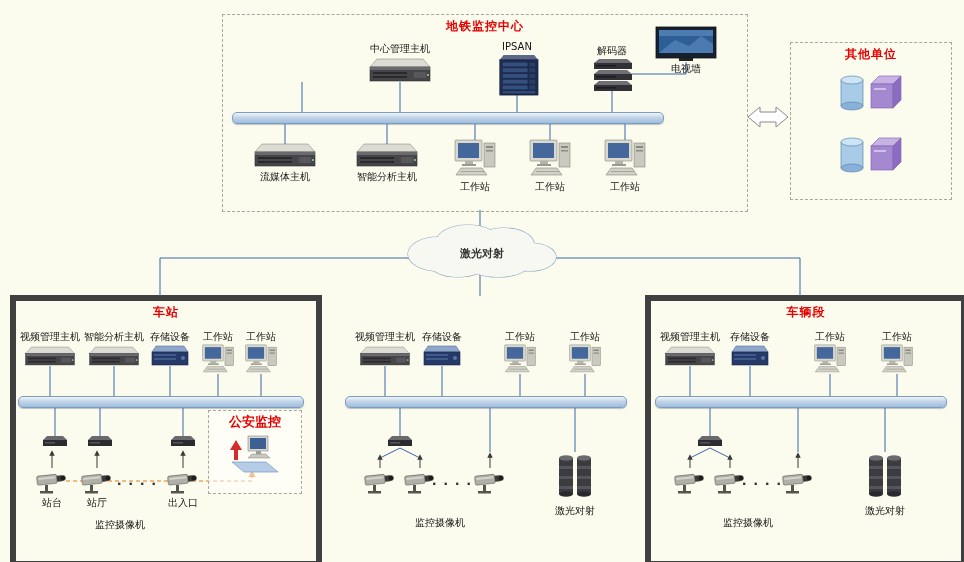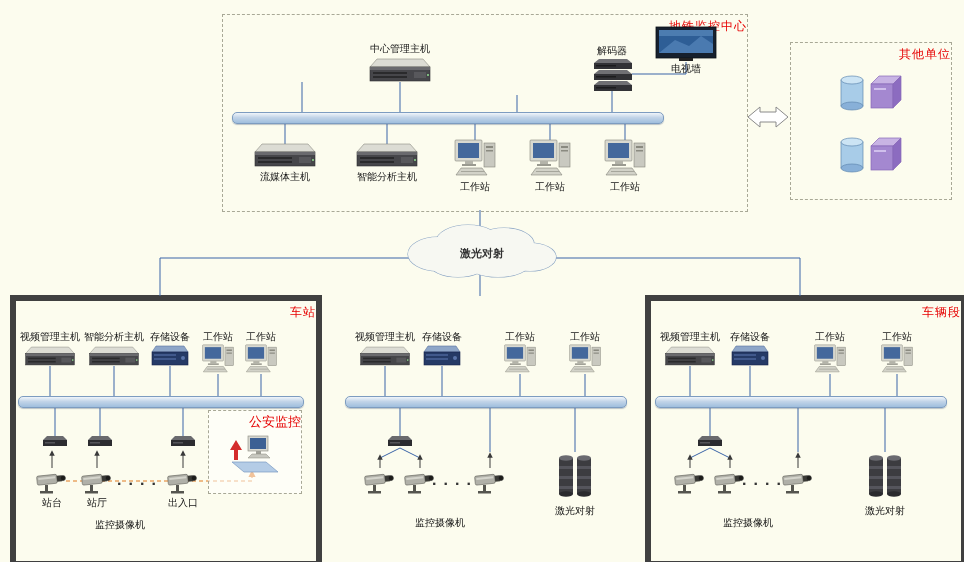--- a/index.html
+++ b/index.html
@@ -3,22 +3,22 @@
 <meta charset="utf-8">
 <style>
   html,body{margin:0;padding:0;background:#fcfcee}
   .stage{position:relative;width:964px;height:562px;background:#fcfcee;
          font-family:"DejaVu Sans","Liberation Sans",sans-serif;overflow:hidden}
   .defs{position:absolute;width:0;height:0;overflow:hidden}
   svg.lines{position:absolute;left:0;top:0;z-index:1}
   .gbox{position:absolute;border:1px dashed #a8a896;z-index:0}
   .gbox.solid{border:6px solid #404040}
   .gbox.whitebg{background:rgba(255,255,255,.55)}
-  .btitle{position:absolute;top:3px;left:0;width:100%;text-align:right;color:#e60000;
-          font-weight:normal;font-size:12px;letter-spacing:1px}
+  .btitle{position:absolute;top:3px;left:0;width:100%;text-align:center;color:#e60000;
+          font-weight:bold;font-size:12px;letter-spacing:1px}
   .btitle.sm{font-size:13px;letter-spacing:0;top:2px}
   .bus{position:absolute;height:10px;border-radius:5px;z-index:2;
        background:linear-gradient(180deg,#f0f5fa,#c2d4e8 45%,#9fbedd);
        border:1px solid #7d9cc0;box-shadow:0 1px 1px rgba(90,110,140,.4)}
   .node{position:absolute;transform:translateX(-50%);display:flex;flex-direction:column;
         align-items:center;z-index:3}
   .node .ic{display:block}
   .lbl{font-size:10px;line-height:13px;color:#151515;white-space:nowrap}
   .dots{position:absolute;transform:translateX(-50%);font-size:13px;font-weight:bold;
         color:#333;z-index:3;letter-spacing:1px}
@@ -253,20 +253,26 @@
   <div class="bus" style="left:655px;top:396px;width:290px"></div>
 
   <div class="cloudlbl" style="left:482px;top:246px">激光对射</div>
 
   <div class="node" style="left:400px;top:42px">
     <div class="lbl">中心管理主机</div>
     <svg class="ic" width="64" height="30">
         <use href="#i-server" xlink:href="#i-server"></use>
       </svg>
   </div>
+  <div class="node" style="left:517px;top:40px">
+    <div class="lbl">IPSAN</div>
+    <svg class="ic" width="46" height="44">
+        <use href="#i-ipsan" xlink:href="#i-ipsan"></use>
+      </svg>
+  </div>
   <div class="node" style="left:612px;top:44px">
     <div class="lbl">解码器</div>
     <svg class="ic" width="44" height="36">
         <use href="#i-decoder" xlink:href="#i-decoder"></use>
       </svg>
   </div>
   <div class="node" style="left:285px;top:140px">
     <svg class="ic" width="64" height="30">
         <use href="#i-server" xlink:href="#i-server"></use>
       </svg>

